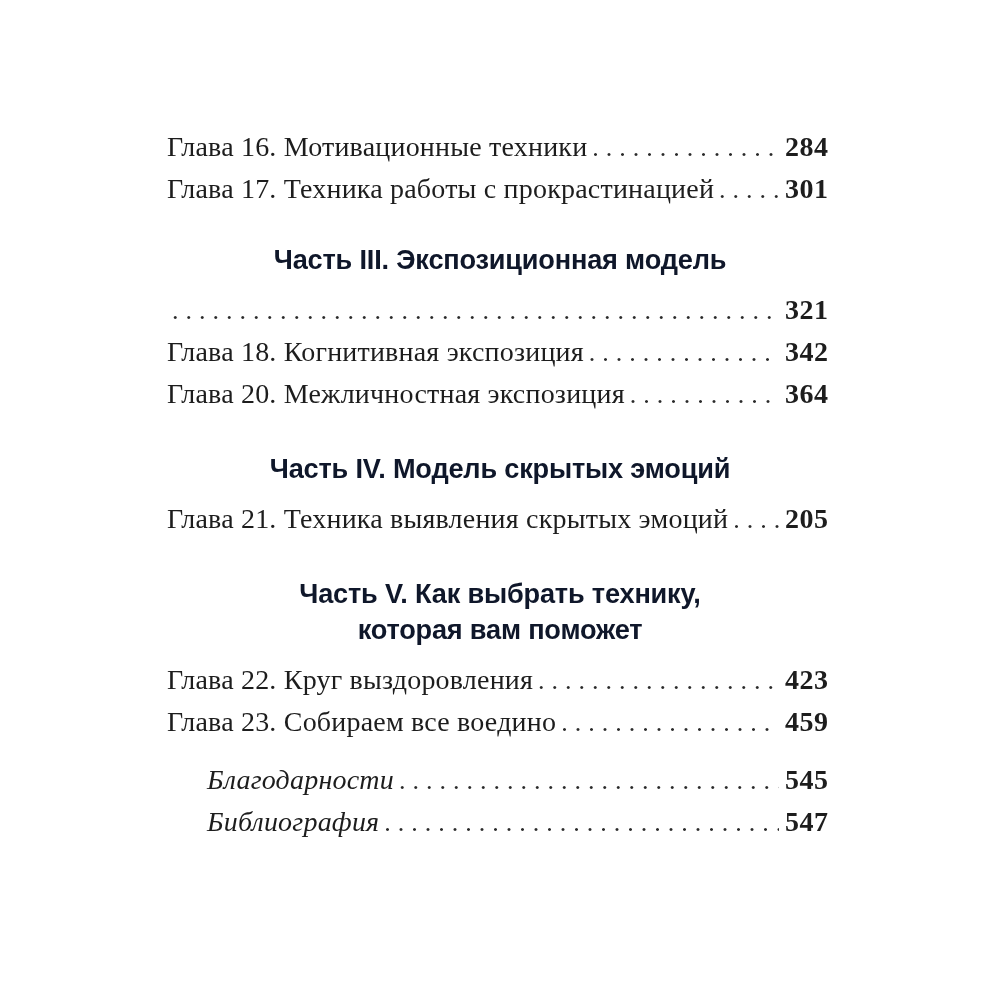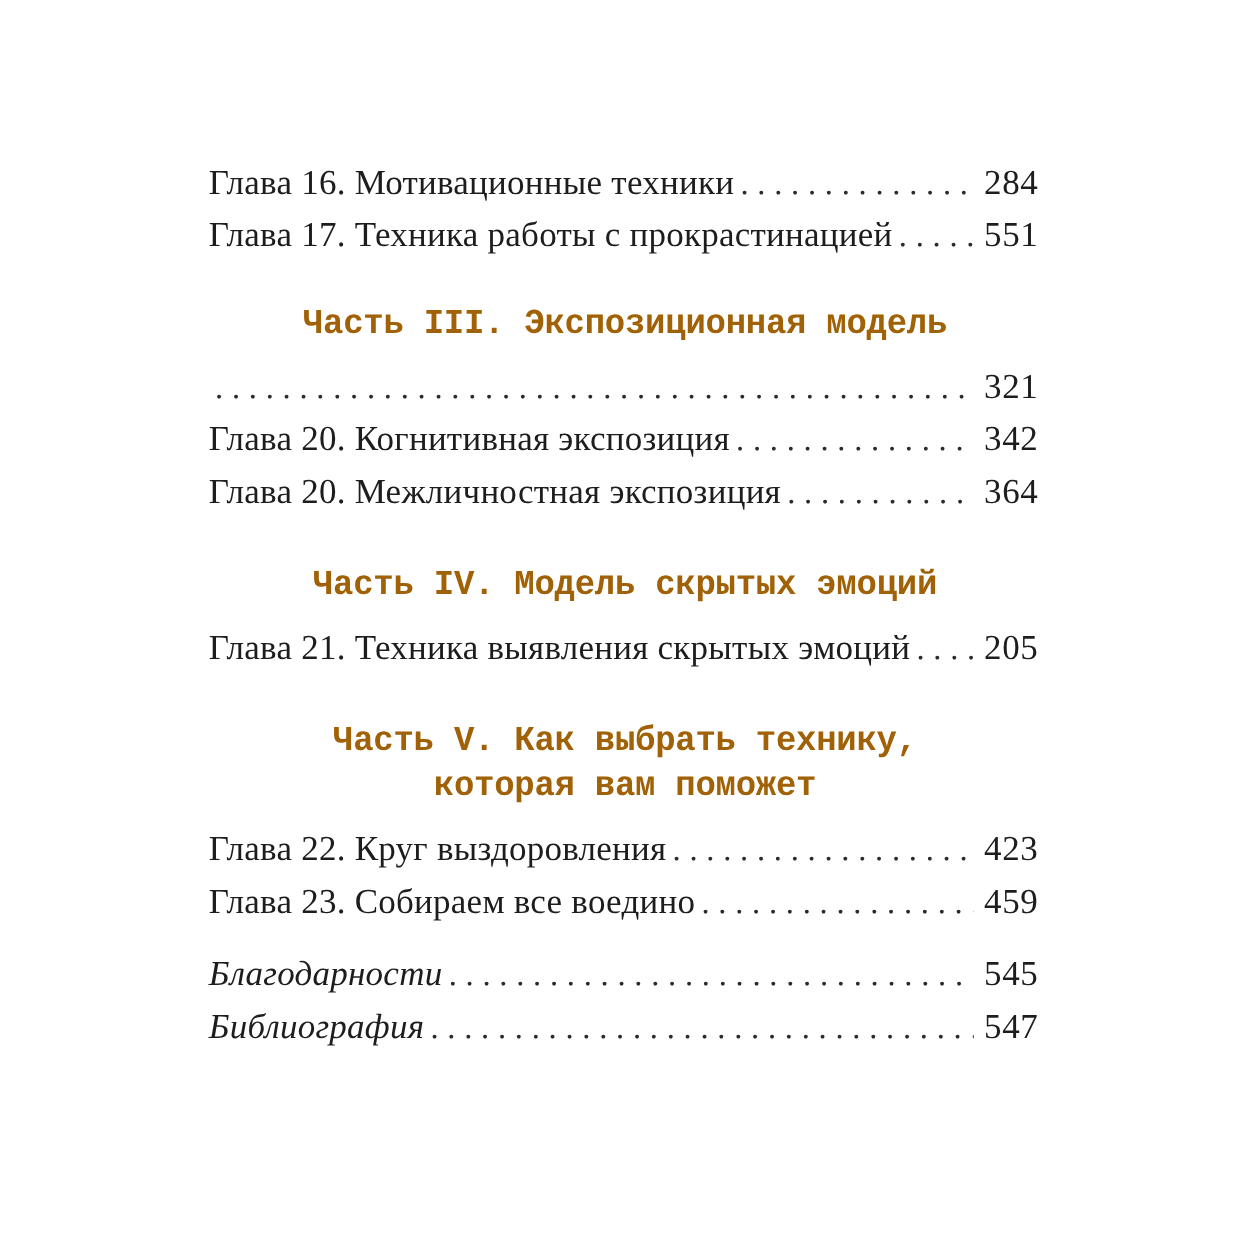--- a/index.html
+++ b/index.html
@@ -22,28 +22,28 @@
     top: 126px;
     width: 666px;
     color: #1d1d1d;
     font-family: "Liberation Serif", "DejaVu Serif", serif;
     font-size: 28px;
   }
   .section { }
   .section:nth-child(2) { margin-top: 32px; }
   .section:nth-child(3) { margin-top: 36px; }
   .section:nth-child(4) { margin-top: 36px; }
-  .section:nth-child(5) { margin-top: 16px; }
+  .section:nth-child(5) { margin-top: 16px; margin-left: 40px; }
   .heading {
-    font-family: Liberation Mono, monospace;
+    font-family: Liberation Sans, sans-serif;
     font-weight: 700;
     font-size: 28px;
     line-height: 36px;
     text-align: center;
-    color: #a16207;
+    color: #0f172a;
     margin-bottom: 11px;
     letter-spacing: -0.2px;
   }
   .heading-line {
     transform: scaleX(0.97);
     transform-origin: center;
   }
   .row {
     display: flex;
     align-items: baseline;
@@ -66,52 +66,53 @@
     min-width: 10px;
   }
   .dots::after {
     content: "..........................................................................";
     letter-spacing: 7px;
     font-size: 26px;
     color: #2a2a2a;
   }
   .pageno {
     flex: 0 0 auto;
-    text-align: center;
+    text-align: left;
     min-width: 48px;
     letter-spacing: 0.5px;
+    font-weight: bold;
   }
 </style>
 </head>
 <body>
 
 <div class="page">
   <div class="toc" id="toc">
       <div class="section">
         <div class="row">
           <span class="title">Глава 16. Мотивационные техники</span>
           <span class="dots"></span>
           <span class="pageno">284</span>
         </div>
         <div class="row">
           <span class="title">Глава 17. Техника работы с прокрастинацией</span>
           <span class="dots"></span>
-          <span class="pageno">551</span>
+          <span class="pageno">301</span>
         </div>
       </div>
       <div class="section">
         <div class="heading">
           <div class="heading-line">Часть III. Экспозиционная модель</div>
         </div>
         <div class="row">
           <span class="dots"></span>
           <span class="pageno">321</span>
         </div>
         <div class="row">
-          <span class="title">Глава 20. Когнитивная экспозиция</span>
+          <span class="title">Глава 18. Когнитивная экспозиция</span>
           <span class="dots"></span>
           <span class="pageno">342</span>
         </div>
         <div class="row">
           <span class="title">Глава 20. Межличностная экспозиция</span>
           <span class="dots"></span>
           <span class="pageno">364</span>
         </div>
       </div>
       <div class="section">

